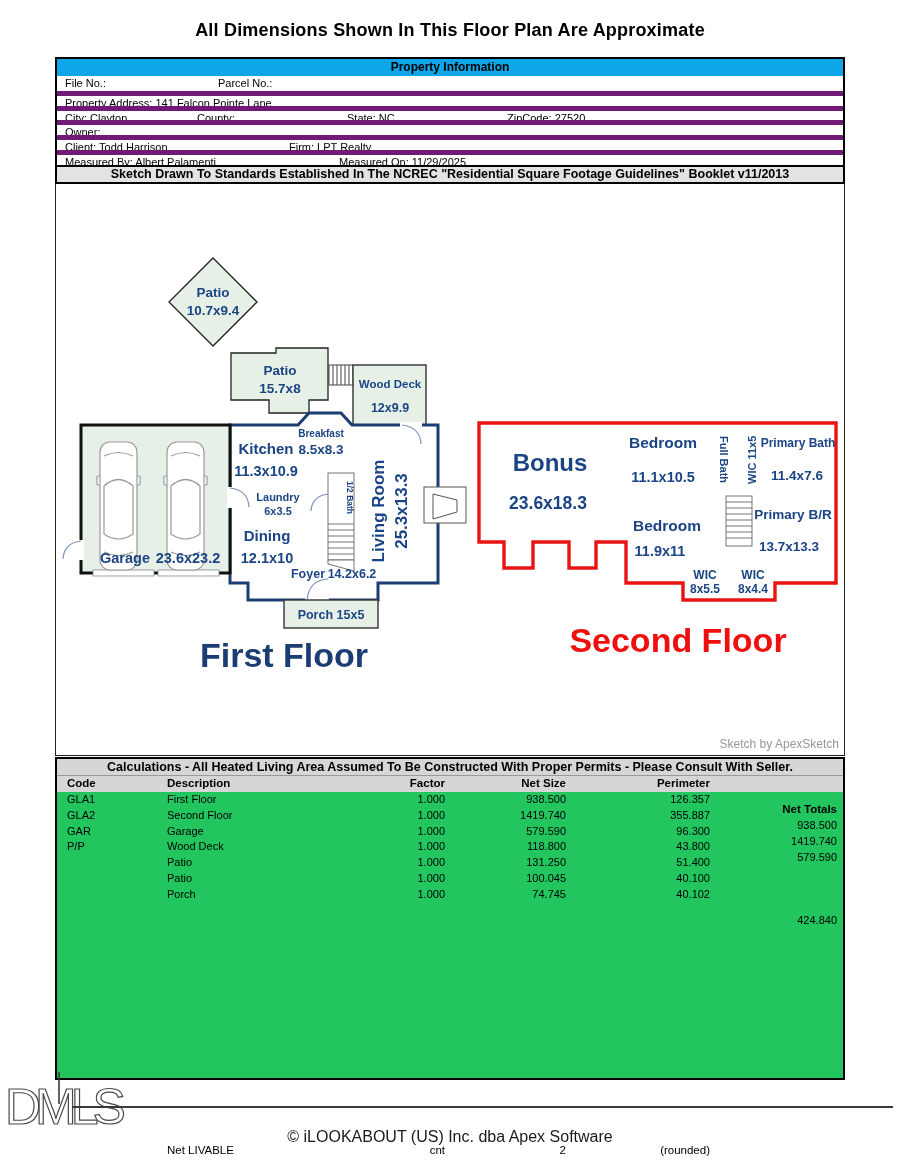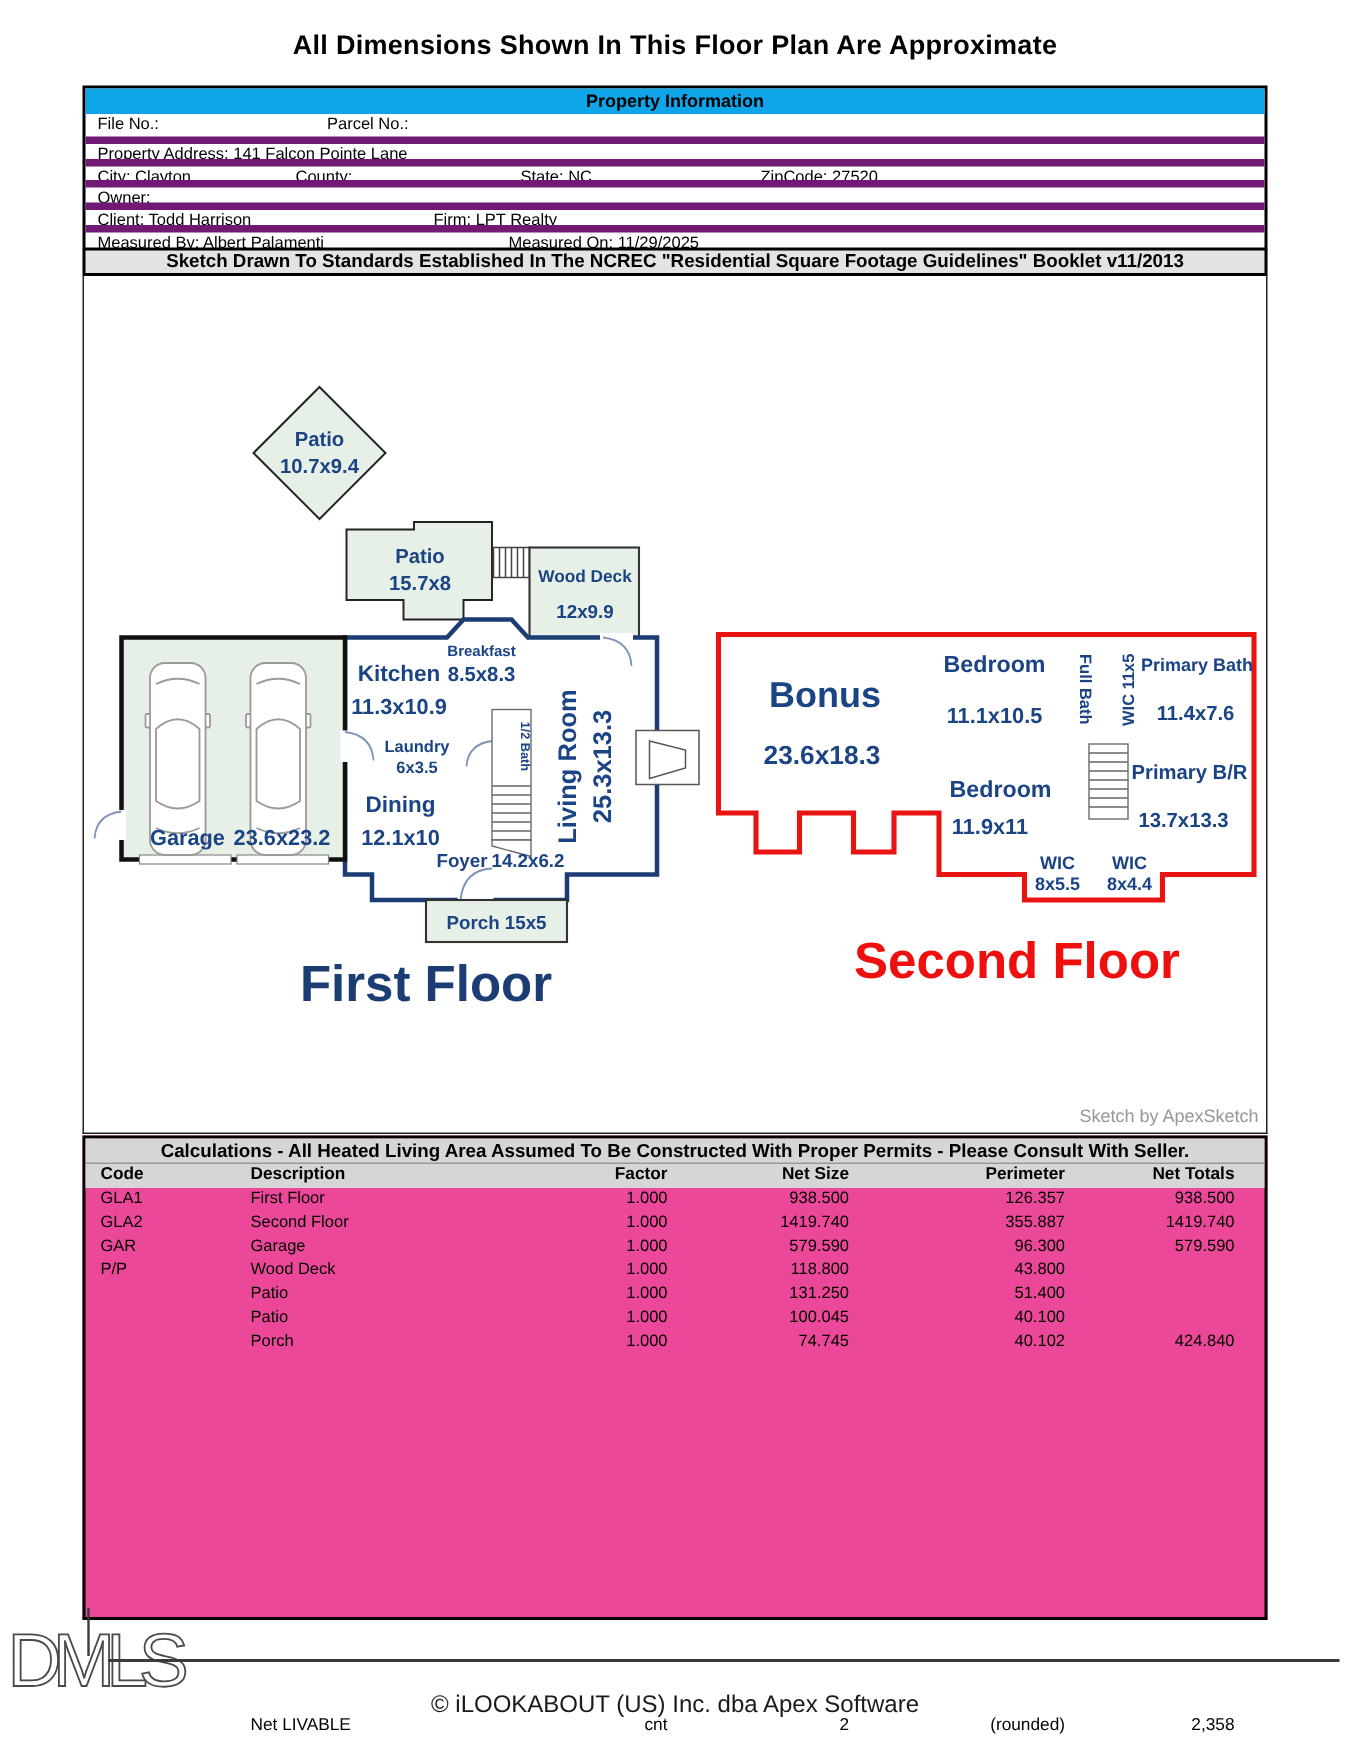--- a/index.html
+++ b/index.html
@@ -19,33 +19,33 @@
   
   .ncrec-bar { position:absolute; left:55px; top:166px; width:790px; height:18px;
     background:#e3e3e3; border:2px solid #000; border-top:1px solid #000;
     text-align:center; font-weight:bold; font-size:12.5px; line-height:15px; }
 
   
   .sketch-box { position:absolute; left:55px; top:184px; width:790px; height:572px;
     border:1px solid #222; border-top:none; background:#fff; }
 
   
-  .calc-box { position:absolute; left:55px; top:757px; width:790px; height:323px; border:2px solid #000; background:#ec4899; }
+  .calc-box { position:absolute; left:55px; top:757px; width:790px; height:323px; border:2px solid #000; background:#22c55e; }
   .calc-title { height:17px; background:#d6d6d6; border-bottom:1px solid #999;
     text-align:center; font-weight:bold; font-size:12.5px; line-height:16px; }
   .calc-cols { position:relative; height:16px; background:#d6d6d6; font-weight:bold; font-size:11.5px; }
   .calc-cols span, .calc-row span, .calc-sum span { position:absolute; top:1px; white-space:nowrap; }
   .calc-row { position:relative; height:15.8px; font-size:11px; }
   .calc-sum { position:relative; height:16px; font-size:11.5px; margin-top:240px; }
   .c-code   { left:10px; }
   .c-desc   { left:110px; }
   .c-factor { right:398px; }
   .c-size   { right:277px; }
   .c-perim  { right:133px;padding-left:28px; }
-  .c-total  { right:20px; }
+  .c-total  { right:6px;margin-top:26px; }
 
   
   .footer-logo-svg { position:absolute; left:2px; top:1072px; }
   .footer-line { position:absolute; left:72px; top:1106px; width:821px; height:2px; background:#3a3a3a; }
   .copyright { position:absolute; left:0; top:1128px; width:900px; text-align:center; font-size:16px; color:#1a1a1a; }
 
   svg text { font-family:"Liberation Sans", sans-serif; }
 </style>
 </head>
 <body>

